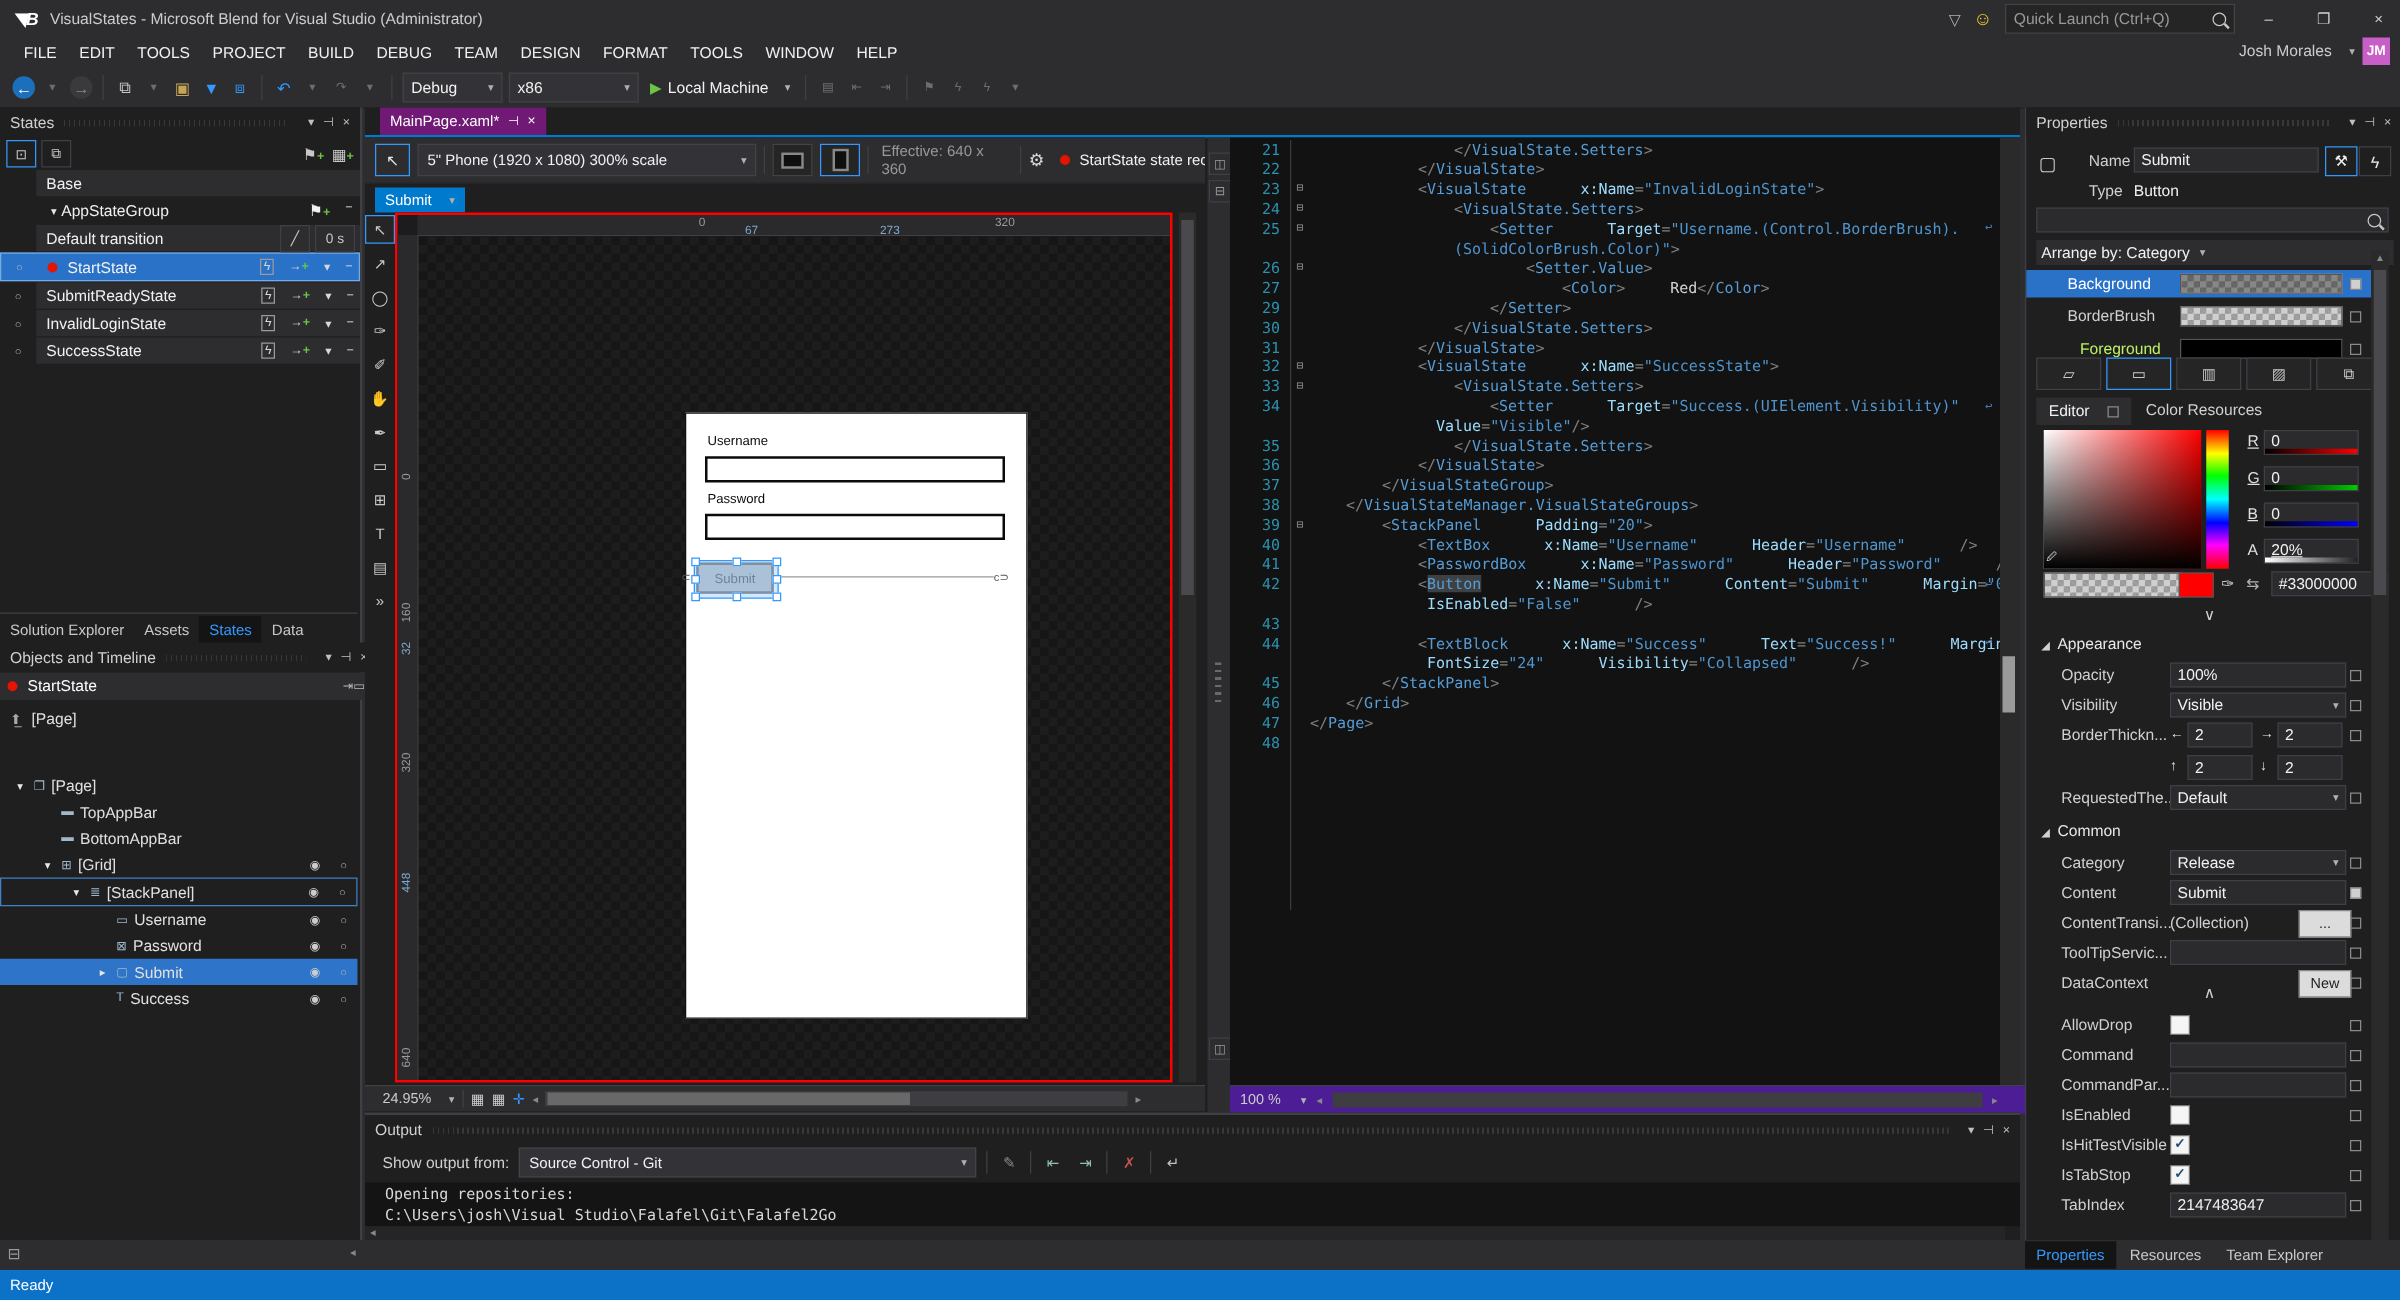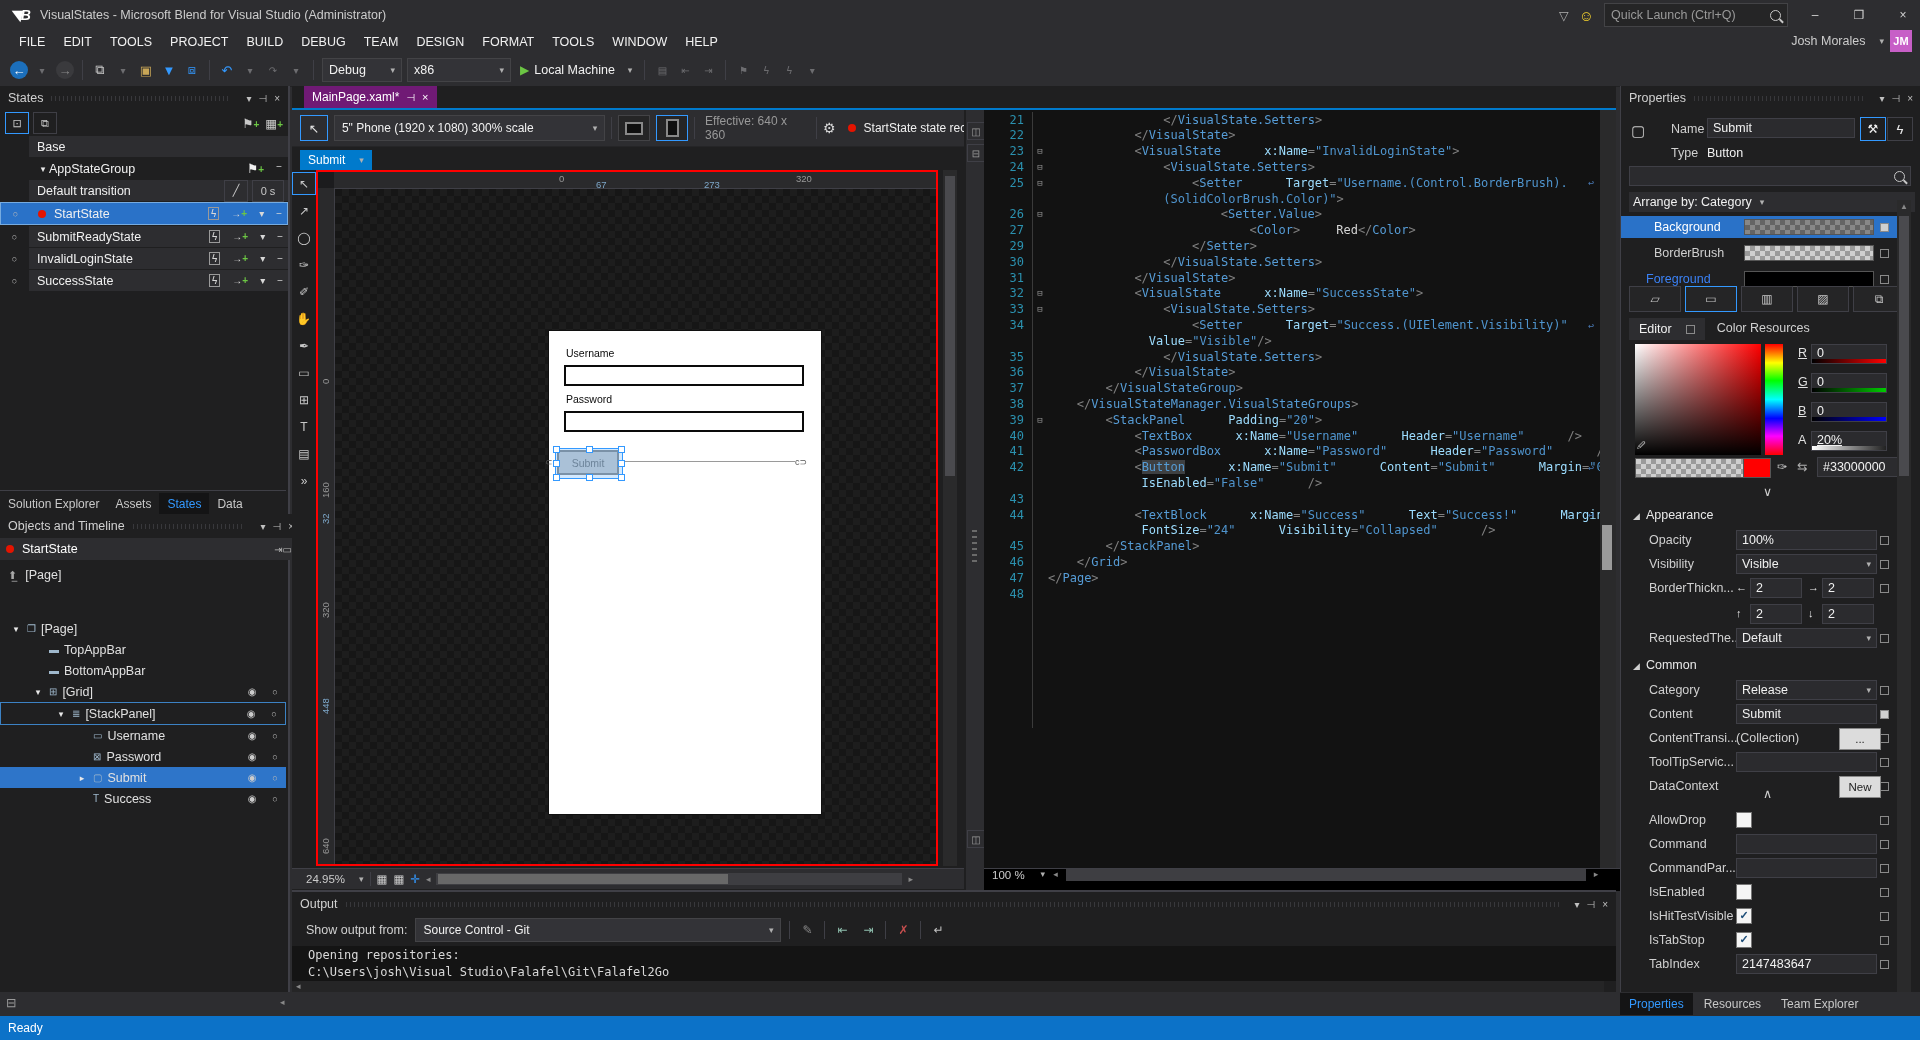--- a/index.html
+++ b/index.html
@@ -102,21 +102,21 @@
   #code-pane{left:692px;top:24px;width:632px;height:780px;background:#121212;overflow:hidden;}
   #code-rows{position:absolute;left:0;top:-14px;width:632px;}
   .crow{height:15.8px;display:flex;align-items:center;font-family:"DejaVu Sans Mono",monospace;font-size:12px;white-space:pre;position:relative;}
   .lnum{width:40px;text-align:right;padding-right:8px;color:#2b91af;flex:none;}
   .outl{width:16px;flex:none;color:#9a9a9a;font-size:9px;text-align:center;}
   .ctext{flex:1;overflow:hidden;}
   .cx-d{color:#808080;} .cx-e{color:#569cd6;} .cx-a{color:#9cdcfe;} .cx-v{color:#4f94cd;} .cx-t{color:#d4d4d4;margin-left:36px;}
   .cx-eh{color:#569cd6;background:#3e4042;}
   .wrapg{position:absolute;right:22px;color:#4a7ab5;font-size:10px;}
   #outline-line{position:absolute;left:48px;top:2px;width:1px;height:616px;background:#3a3a3a;}
-  #code-bottom{left:692px;top:782px;width:632px;height:22px;background:#000000;border-top:1px solid #3f3f46;display:flex;align-items:flex-start;gap:8px;padding-left:8px;font-size:11.5px;color:#cccccc;}
+  #code-bottom{left:692px;top:782px;width:632px;height:22px;background:#4c1d95;border-top:1px solid #3f3f46;display:flex;align-items:center;gap:8px;padding-left:8px;font-size:11.5px;color:#cccccc;}
   #code-vsb{left:1308px;top:24px;width:16px;height:758px;background:#2a2a2b;}
   
   #output-pane{left:0;top:804px;width:1324px;height:102px;background:#1f1f20;border-top:2px solid #3f3f46;}
   #output-toolbar{position:absolute;left:0;top:24px;width:1324px;height:28px;display:flex;align-items:center;gap:8px;padding-left:14px;}
   #output-dd{width:350px;height:22px;background:#333337;border:1px solid #434346;display:flex;align-items:center;justify-content:space-between;padding:0 7px;font-size:12px;}
   .out-ic{color:#8fbfae;font-size:12px;min-width:18px;text-align:center;}
   #output-text{position:absolute;left:0;top:54px;width:1308px;height:34px;background:#141414;color:#d8d8d8;
                font-family:"DejaVu Sans Mono",monospace;font-size:12px;line-height:17px;padding:1px 0 0 16px;}
   #output-hsb{position:absolute;left:0;top:89px;width:1308px;height:12px;background:#252526;color:#888;font-size:9px;padding-left:4px;}
   
@@ -634,21 +634,21 @@
         <span style="position: absolute; left: 33px; color: rgb(255, 255, 255);">Background</span>
         <div class="brush-bar bar-checker bar-darken" style="top: 3px;"></div>
         <span class="marker filled" style="top: 7px;"></span>
       </div>
       <div class="brush-row" style="top: 156px;">
         <span style="position: absolute; left: 33px; color: rgb(208, 208, 208);">BorderBrush</span>
         <div class="brush-bar bar-checker" style="top: 3px;"></div>
         <span class="marker" style="top: 7px;"></span>
       </div>
       <div class="brush-row" style="top: 182px;">
-        <span style="position: absolute; left: 25px; color: #3b82f6;">Foreground</span>
+        <span style="position: absolute; left: 43px; color: #bef264;">Foreground</span>
         <div class="brush-bar bar-black" style="top: 3px;"></div>
         <span class="marker" style="top: 7px;"></span>
       </div>
     </div>
   <div class="abs" style="left:8px;top:200px;display:flex;gap:4px;" id="brush-tools">
       <span class="btool">▱</span>
       <span class="btool on">▭</span>
       <span class="btool">▥</span>
       <span class="btool">▨</span>
       <span class="btool">⧉</span>

